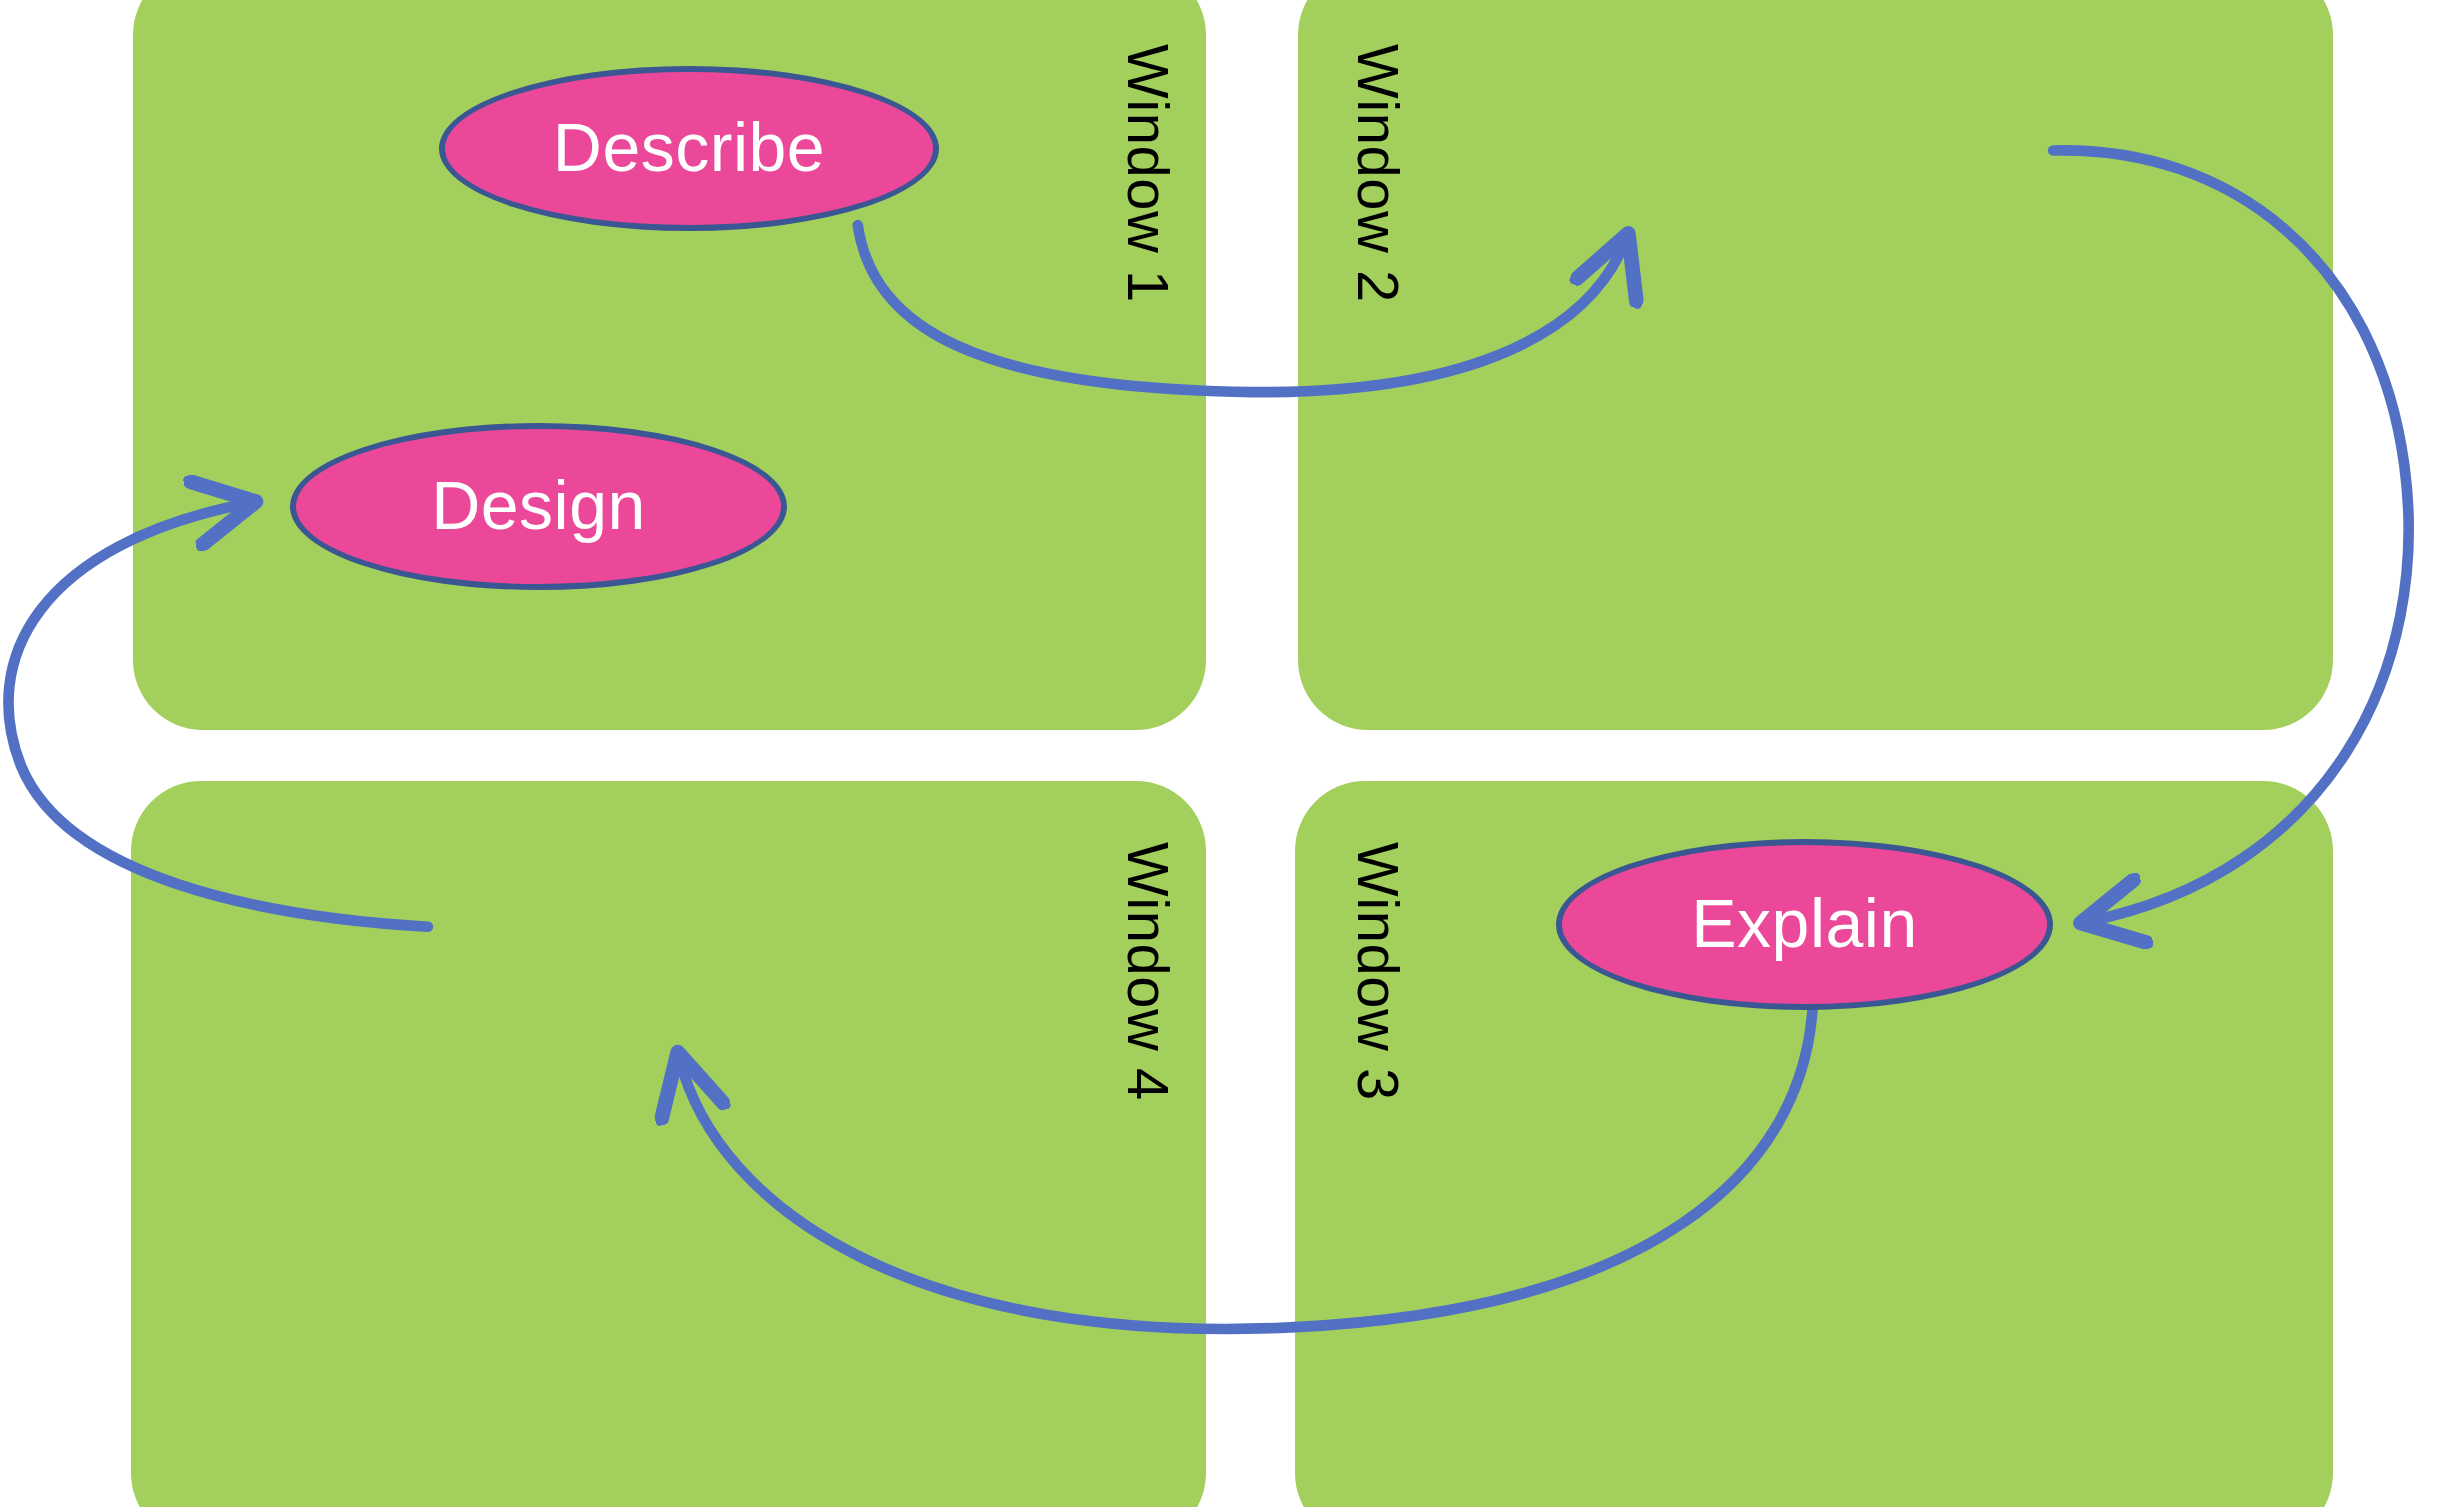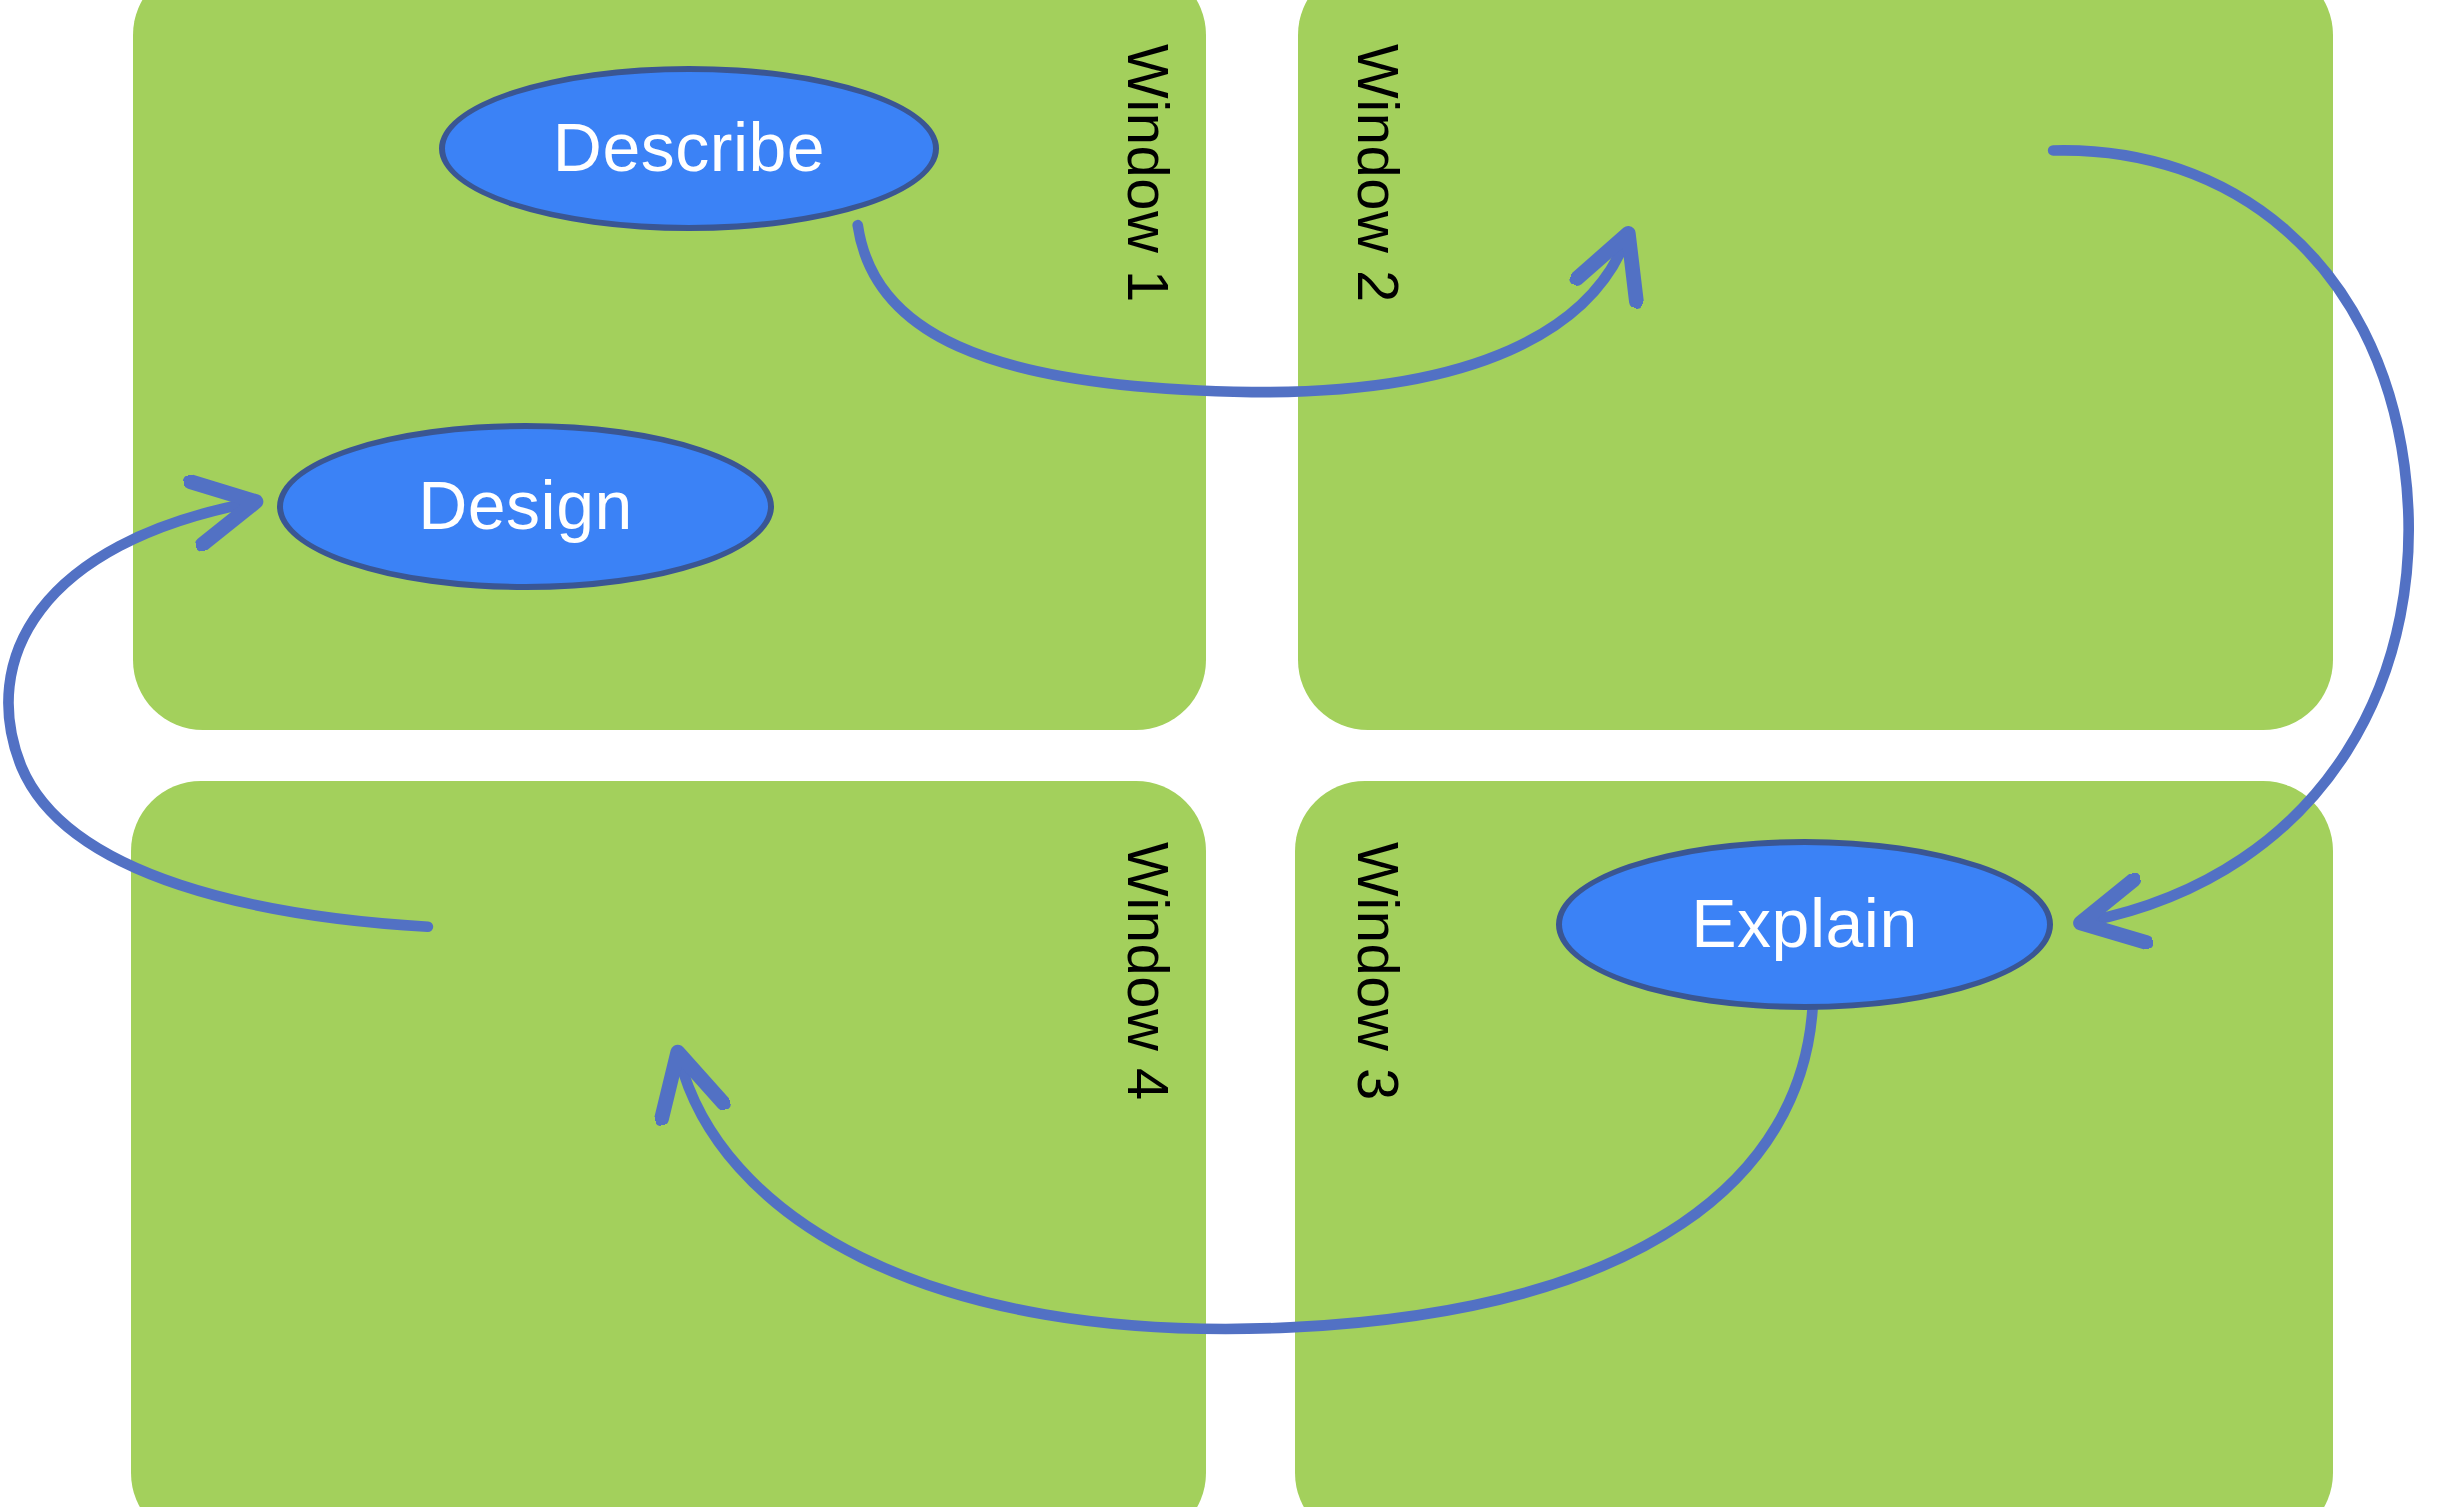--- a/index.html
+++ b/index.html
@@ -57,38 +57,38 @@
     width: 2450px;
     height: 1508px;
     pointer-events: none;
   }
 
   
   .node {
     position: absolute;
     box-sizing: border-box;
     border-radius: 50%;
-    background: #3b82f6;
+    background: #ec4899;
     border: 6.8px solid #3A5693;
     display: flex;
     align-items: center;
     justify-content: center;
   }
   .node-label {
     color: #ffffff;
     font-family: "Liberation Sans", sans-serif;
     font-size: 68px;
     font-weight: 400;
     line-height: 1;
     white-space: nowrap;
     letter-spacing: 0.5px;
     transform: translateY(-1.9px);
   }
   #node-describe { left: 439px;  top: 66px;  width: 500px; height: 165px; }
-  #node-design   { left: 277px;  top: 423px; width: 497px; height: 167px; }
+  #node-design   { left: 290px;  top: 423px; width: 497px; height: 167px; }
   #node-explain  { left: 1560px; top: 68px;  width: 497px; height: 165px; }
   #node-explore  { left: 430px;  top: 842px; width: 503px; height: 171px; }
   #node-evaluate { left: 1556px; top: 839px; width: 497px; height: 171px; }
 </style>
 </head>
 <body>
 
 <div id="stage">
 
   <div class="panel" id="panel-w1"></div>

